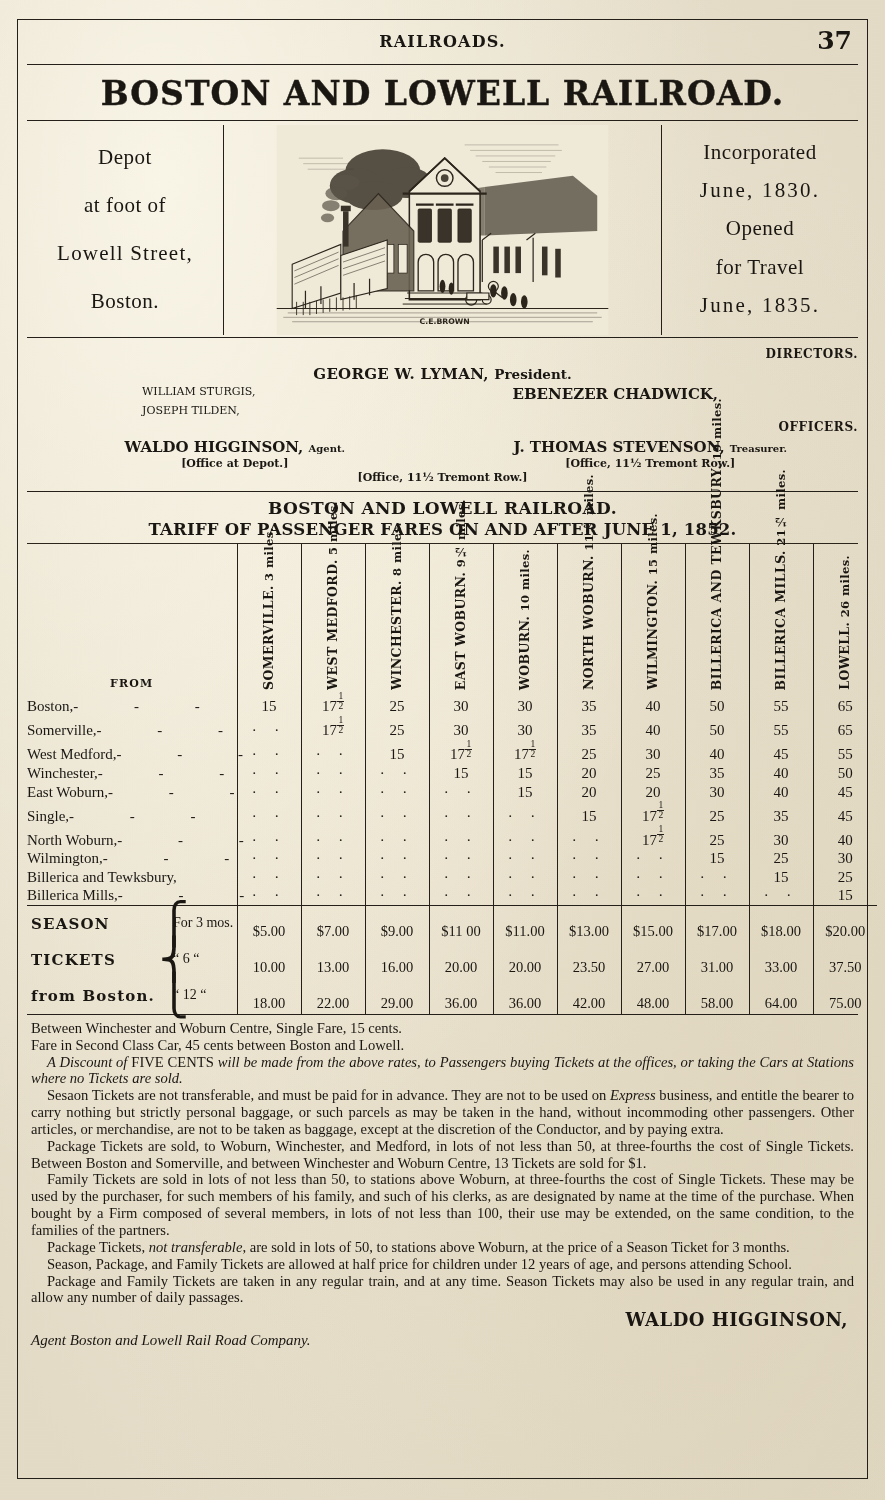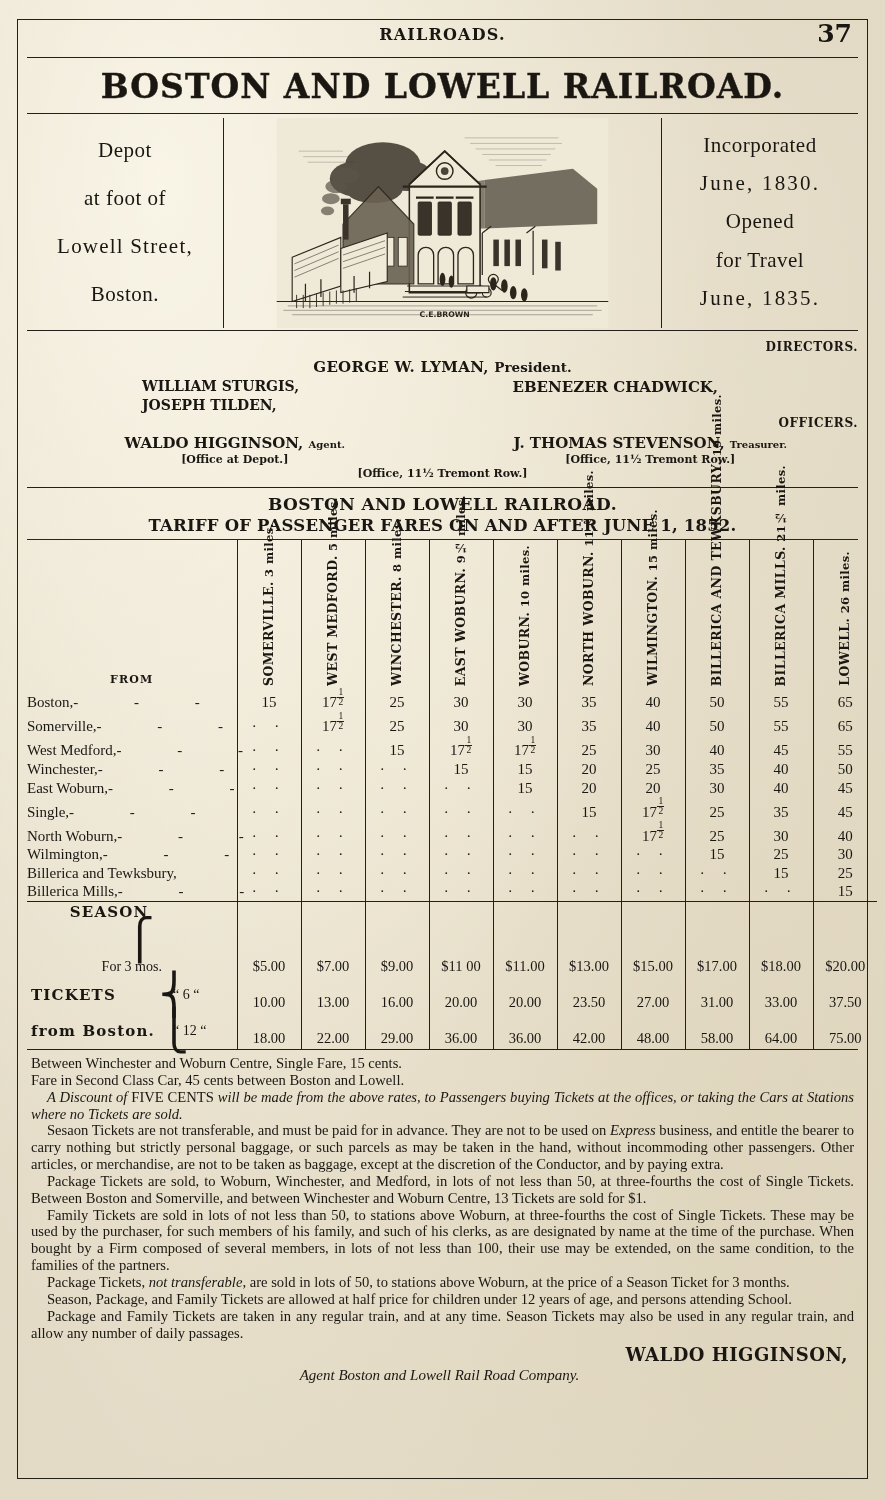--- a/index.html
+++ b/index.html
@@ -28,21 +28,21 @@
   .frame{
     position:absolute;
     left:17px;top:19px;right:17px;bottom:21px;
     border:1.6px solid #241f18;
     box-sizing:border-box;
   }
   .inner{
     position:absolute;
     left:17px;top:19px;right:17px;bottom:21px;
     box-sizing:border-box;
-    padding:0 10px;
+    padding:7px 10px;
   }
   
   .runhead{
     position:relative;
     height:38px;
   }
   .runhead .rh-title{
     position:absolute;left:0;right:0;top:6px;
     text-align:center;
     font-family:"DejaVu Serif", serif;
@@ -132,22 +132,22 @@
   .two-col{
     display:flex;
     padding:0 0px;
     margin:1px 0;
   }
   .two-col .lcell{
     width:50%;
     padding-left:115px;
     box-sizing:border-box;
     font-family:"DejaVu Serif", serif;
-    font-weight:700;
-    font-size:14px;
+    font-weight:400;
+    font-size:11px;
   }
   .two-col .rcell{
     width:50%;
     padding-left:70px;
     box-sizing:border-box;
     font-family:"DejaVu Serif", serif;
     font-weight:700;
     font-size:15px;
   }
   .off-row{
@@ -312,21 +312,21 @@
   .sig{
     text-align:right;
     font-family:"DejaVu Serif", serif;
     font-weight:700;
     font-size:18px;
     letter-spacing:.5px;
     margin-top:4px;
     padding-right:6px;
   }
   .sig-sub{
-    text-align:center;
+    text-align:left;
     font-style:italic;
     font-size:15px;
     padding-right:6px;
     margin-top:1px;
   }
 </style>
 </head>
 <body>
 
 <div class="paper-grain"></div>
@@ -750,21 +750,21 @@
             <td class="num"><span class="dots">·   ·</span></td>
             <td class="num"><span class="dots">·   ·</span></td>
             <td class="num"><span class="dots">·   ·</span></td>
             <td class="num"><span>15</span></td>
           </tr>
         </tbody>
 
       <tbody id="season-body">
           <tr class="season toprule">
             <td class="lbl">
-              <div style="display:flex;align-items:center;flex-direction:column;">
+              <div style="display:flex;align-items:center;">
                 <div class="seasonlabel" style="width:128px">SEASON</div>
                 <div class="brace" style="width:14px">⎧</div>
                 <div class="seasonterms">For  3 mos.</div>
               </div>
             </td>
             <td><span>$5.00</span></td>
             <td><span>$7.00</span></td>
             <td><span>$9.00</span></td>
             <td><span>$11 00</span></td>
             <td><span>$11.00</span></td>

